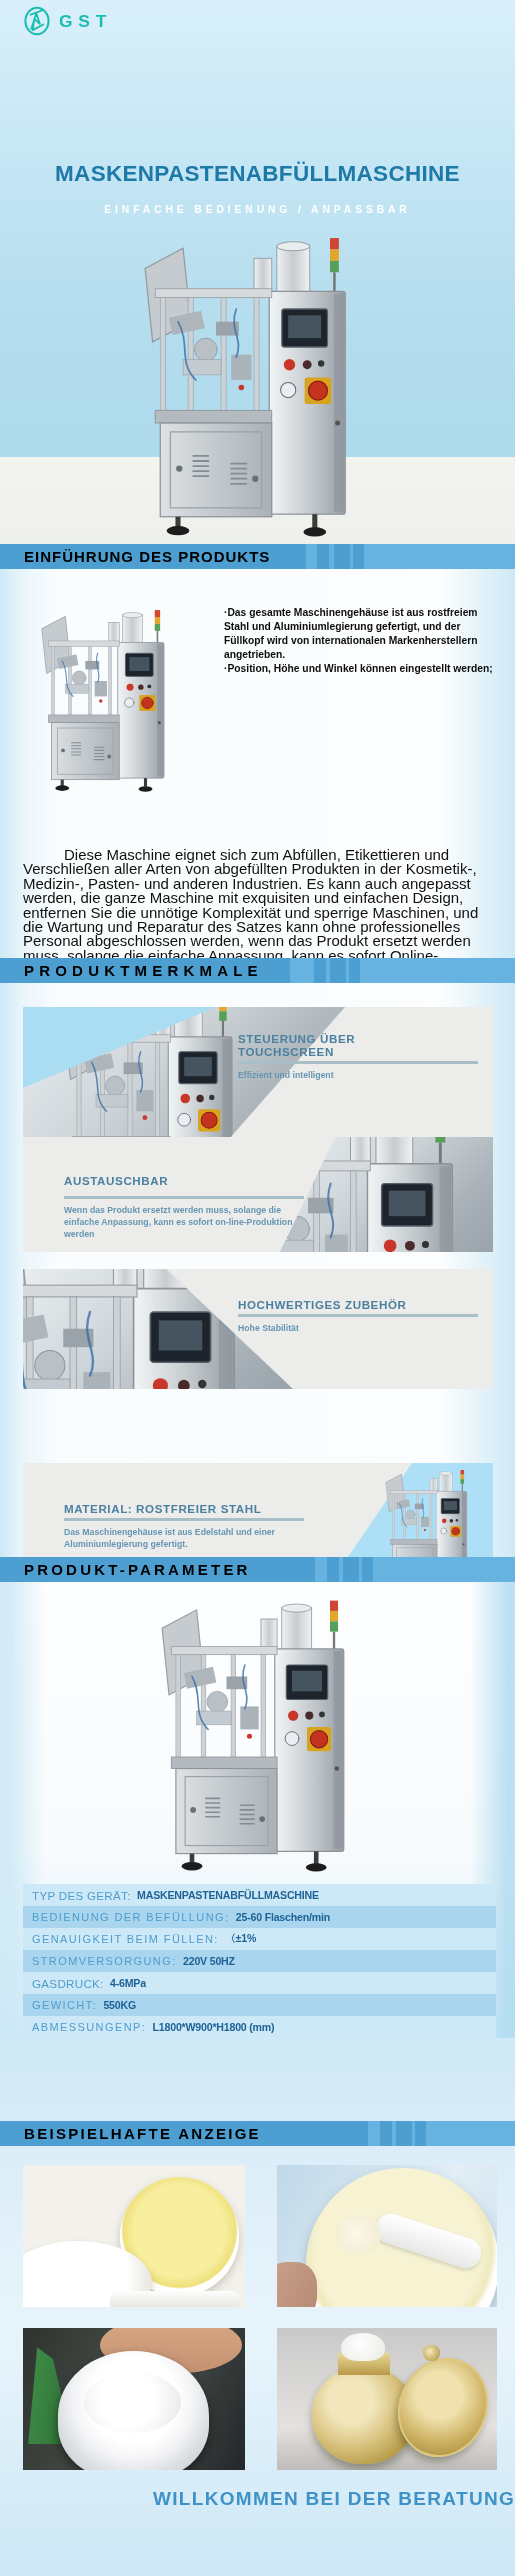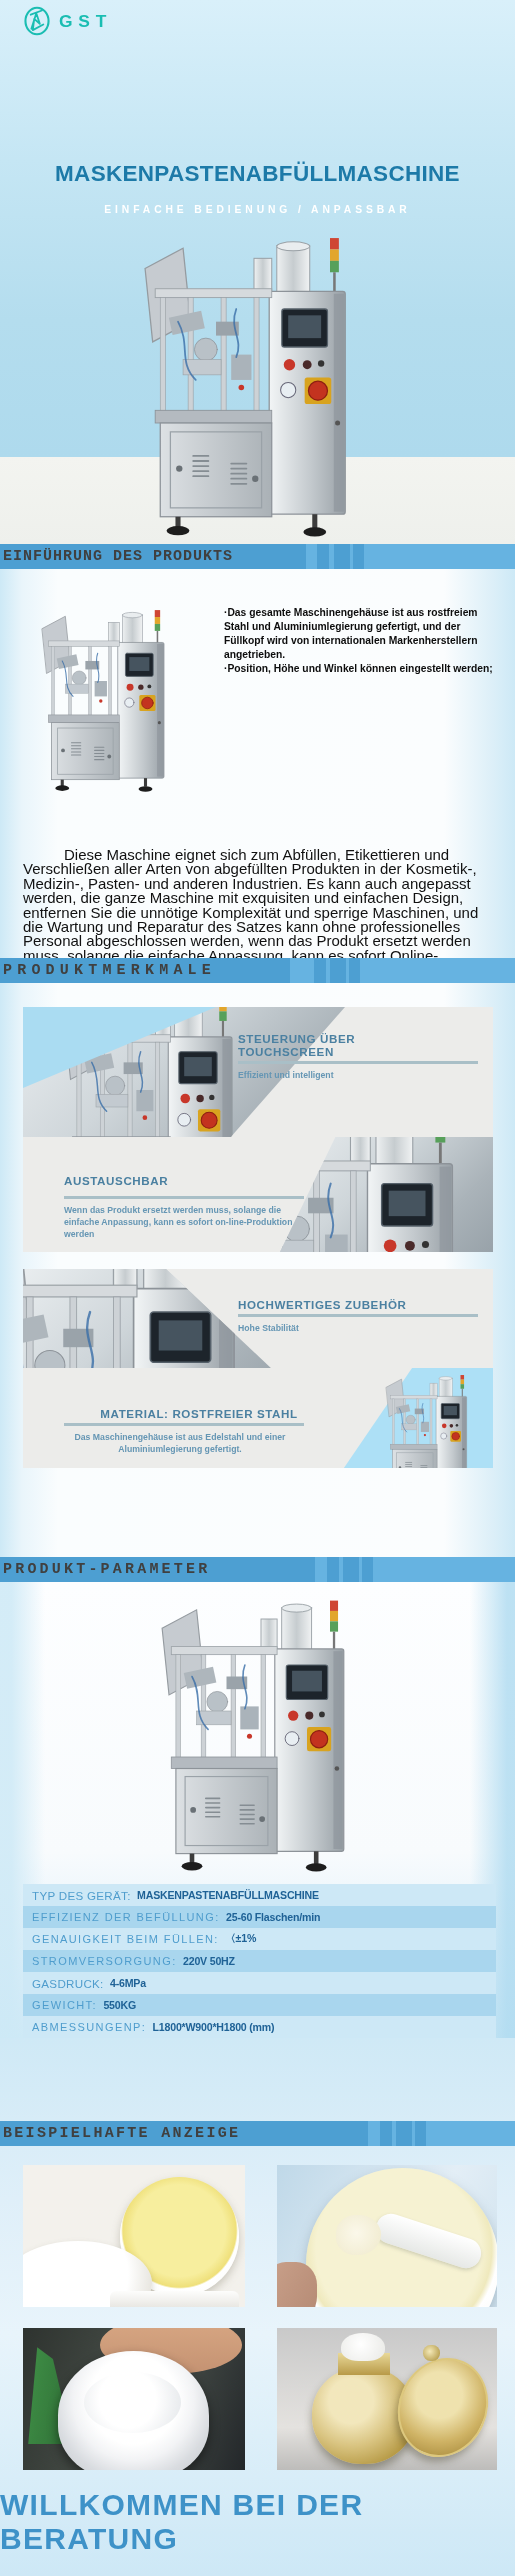--- a/index.html
+++ b/index.html
@@ -30,40 +30,40 @@
 
   
   .hero-title{top:161px;left:0;width:515px;text-align:center;
     font-size:22.5px;font-weight:bold;letter-spacing:0.3px;color:#1d7aa8;}
   .hero-sub{top:204px;left:0;width:515px;text-align:center;
     font-size:10.3px;font-weight:bold;letter-spacing:3.9px;color:#ffffff;}
 
   
   .banner{left:0;width:515px;height:24.5px;background:#66b3e1;}
   .banner .main{position:absolute;left:0;top:0;bottom:0;background:#4d9fd2;
-    display:flex;align-items:center;padding-left:3px;box-sizing:border-box;
-    color:#404040;font-weight:bold;font-size:15px;white-space:nowrap;font-family:Liberation Mono, monospace;}
+    display:flex;align-items:center;padding-left:24px;box-sizing:border-box;
+    color:#000000;font-weight:bold;font-size:15px;white-space:nowrap;}
   .banner i{position:absolute;top:0;bottom:0;background:#4d9fd2;}
   .banner.bn1{top:544px;}  .banner.bn1 .main{width:306px;letter-spacing:1px;}
   .banner.bn2{top:958px;} .banner.bn2 .main{width:290px;letter-spacing:5.2px;}
   .banner.bn3{top:1557px;} .banner.bn3 .main{width:315px;letter-spacing:3.2px;}
   .banner.bn4{top:2121px;} .banner.bn4 .main{width:368px;letter-spacing:2.3px;}
 
   
   .intro-machine{top:607px;left:26px;}
   .bullets{top:606px;left:224px;width:273px;color:#0d0d0d;
     font-size:10.3px;line-height:14px;font-weight:bold;}
   .bullets p{margin:0 0 0 0;}
   .intro-para{top:833px;left:23px;width:471px;color:#111;
     font-size:15px;line-height:14.4px;text-indent:41px;}
 
   
   .card{left:23px;width:470px;background:#ececea;overflow:hidden;}
   .card.c1{top:1007px;height:132px;} .card.c2{top:1137px;height:115px;}
-  .card.c3{top:1269px;height:120px;} .card.c4{top:1368px;height:100px;text-align:center;}
+  .card.c3{top:1269px;height:120px;} .card.c4{top:1463px;height:100px;}
   .ph{position:absolute;top:0;bottom:0;background:
       linear-gradient(135deg,#e9edef 0%,#cfd6da 40%,#aab3b9 75%,#98a2a9 100%);}
   .ph.left{left:0;}  .ph.right{right:0;}
   .c1 .ph{width:322px;clip-path:polygon(0 0,100% 0,64% 100%,0 100%);}
   .c1 .blue-tri{position:absolute;left:0;top:0;width:193px;height:81px;
       background:#aadcf2;clip-path:polygon(0 0,100% 0,0 100%);}
   .c2 .ph{width:213px;clip-path:polygon(26% 0,100% 0,100% 100%,0 100%);}
   .c3 .ph{width:270px;clip-path:polygon(0 0,53% 0,100% 100%,0 100%);}
   .c4 .wedge{position:absolute;right:0;top:0;bottom:0;width:213px;background:#ade0f6;
       clip-path:polygon(30% 100%,62% 0,100% 0,100% 100%);}
@@ -96,22 +96,22 @@
   .t1{top:2165px;left:23px;width:222px;height:142px;background:#f3f1ec;}
   .t2{top:2165px;left:277px;width:220px;height:142px;
       background:linear-gradient(120deg,#bfd8e8,#e3eef6 60%,#cfe2ee);}
   .t3{top:2328px;left:23px;width:222px;height:142px;
       background:linear-gradient(110deg,#2e332f,#4a514b 55%,#23272a);}
   .t4{top:2328px;left:277px;width:220px;height:142px;
       background:linear-gradient(180deg,#c9c9c9,#e4e2df 70%,#bdbcba);}
   .shape{position:absolute;}
 
   
-  .footer-text{top:2488px;left:0;width:515px;text-align:left;
-    font-size:30px;font-weight:bold;letter-spacing:1.3px;color:#3e92c8;}
+  .footer-text{top:2488px;left:0;width:515px;text-align:right;
+    font-size:19px;font-weight:bold;letter-spacing:1.3px;color:#3e92c8;}
 
   svg{display:block;}
 </style>
 </head>
 <body>
 
 <div class="page">
 
   <div class="abs sec-top"></div>
   <div class="abs sec-heroband"></div>
@@ -274,21 +274,21 @@
   <svg class="abs machine-mid" width="236" height="276" viewBox="0 0 200 240">
       <use href="#machineSym"></use>
     </svg>
 
   <div class="abs ptable">
     <div class="prow">
       <span class="plabel">TYP DES GERÄT:</span>
       <span class="pvalue">MASKENPASTENABFÜLLMASCHINE</span>
     </div>
     <div class="prow">
-      <span class="plabel">EFFIZIENZ DER BEFÜLLUNG:</span>
+      <span class="plabel">BEDIENUNG DER BEFÜLLUNG:</span>
       <span class="pvalue">25-60 Flaschen/min</span>
     </div>
     <div class="prow">
       <span class="plabel">GENAUIGKEIT BEIM FÜLLEN:</span>
       <span class="pvalue">〈±1%</span>
     </div>
     <div class="prow">
       <span class="plabel">STROMVERSORGUNG:</span>
       <span class="pvalue">220V 50HZ</span>
     </div>

